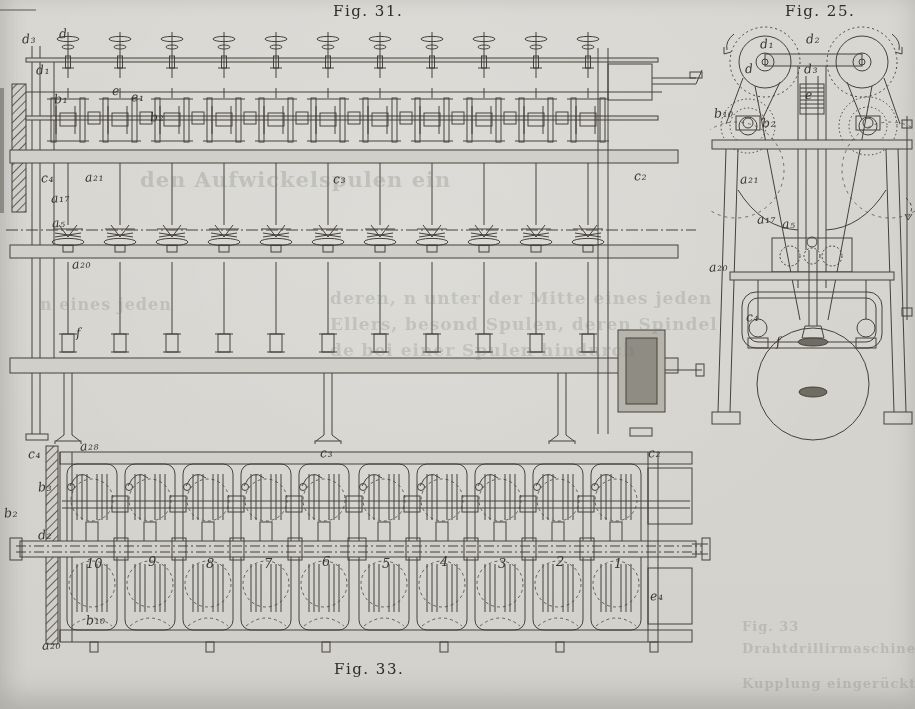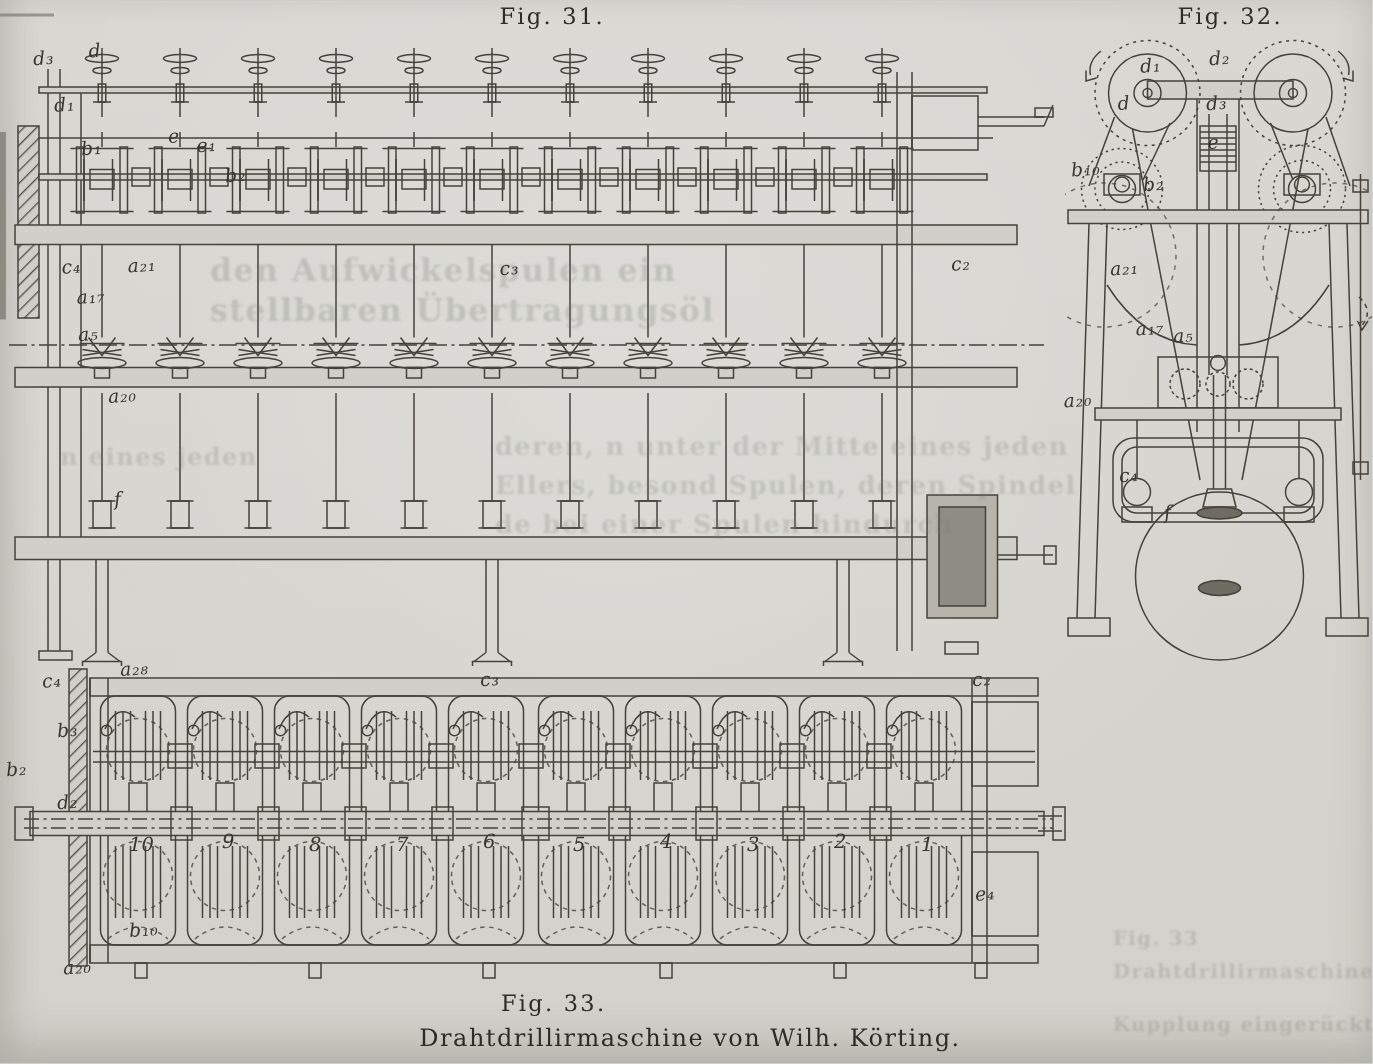--- a/index.html
+++ b/index.html
@@ -22,23 +22,22 @@
 </style>
 </head>
 <body>
 
 <div class="page" style="background-color: rgb(215, 214, 209);">
 
   <div class="corner-mark"></div>
   <div class="edge-streak"></div>
 
   <div class="cap" style="left:333px;top:2px;">Fig. 31.</div>
-  <div class="cap" style="left:785px;top:2px;">Fig. 32.</div>
+  <div class="cap" style="left:785px;top:2px;">Fig. 25.</div>
   <div class="cap" style="left:334px;top:660px;">Fig. 33.</div>
-  <div class="subcap" style="left:240px;top:682px;width:440px;">Drahtdrillirmaschine von Wilh. Körting.</div>
 
   <svg class="fig" style="left:2px;top:22px;" width="705" height="422" viewBox="0 0 705 422">
     <defs>
       <pattern id="hatch" width="6" height="6" patternUnits="userSpaceOnUse" patternTransform="rotate(45)">
         <rect width="6" height="6" fill="#cfcec8"></rect>
         <line x1="0" y1="0" x2="0" y2="6" stroke="#55524a" stroke-width="1.8"></line>
       </pattern>
       <g id="t31" stroke="#45423b" fill="none">
         <line x1="0" y1="-14" x2="0" y2="32"></line>
         <ellipse cx="0" cy="-7" rx="11" ry="2.6"></ellipse>
@@ -319,21 +318,20 @@
       <rect x="320" y="204" width="8" height="10"></rect>
         <rect x="438" y="204" width="8" height="10"></rect>
       <rect x="554" y="204" width="8" height="10"></rect>
         <rect x="648" y="204" width="8" height="10"></rect>
     </g>
   </svg>
 
   <div id="ghost-layer">
       <div class="ghost" style="left: 140px; top: 166px; font-size: 21px; line-height: 27px; opacity: 0.26;">
         <span class="ghost-line">den Aufwickelspulen ein</span>
-        <span class="ghost-line">stellbaren Übertragungsöl</span>
       </div>
       <div class="ghost" style="left: 40px; top: 290px; font-size: 16px; line-height: 30px; opacity: 0.24;">
         <span class="ghost-line">n eines jeden</span>
       </div>
       <div class="ghost" style="left: 330px; top: 285px; font-size: 17px; line-height: 26px; opacity: 0.24;">
         <span class="ghost-line">deren, n unter der Mitte eines jeden</span>
         <span class="ghost-line">Ellers, besond Spulen, deren Spindel</span>
         <span class="ghost-line">de bei einer Spulen hindurch</span>
       </div>
       <div class="ghost" style="left: 742px; top: 616px; font-size: 13px; line-height: 22px; opacity: 0.26;">

